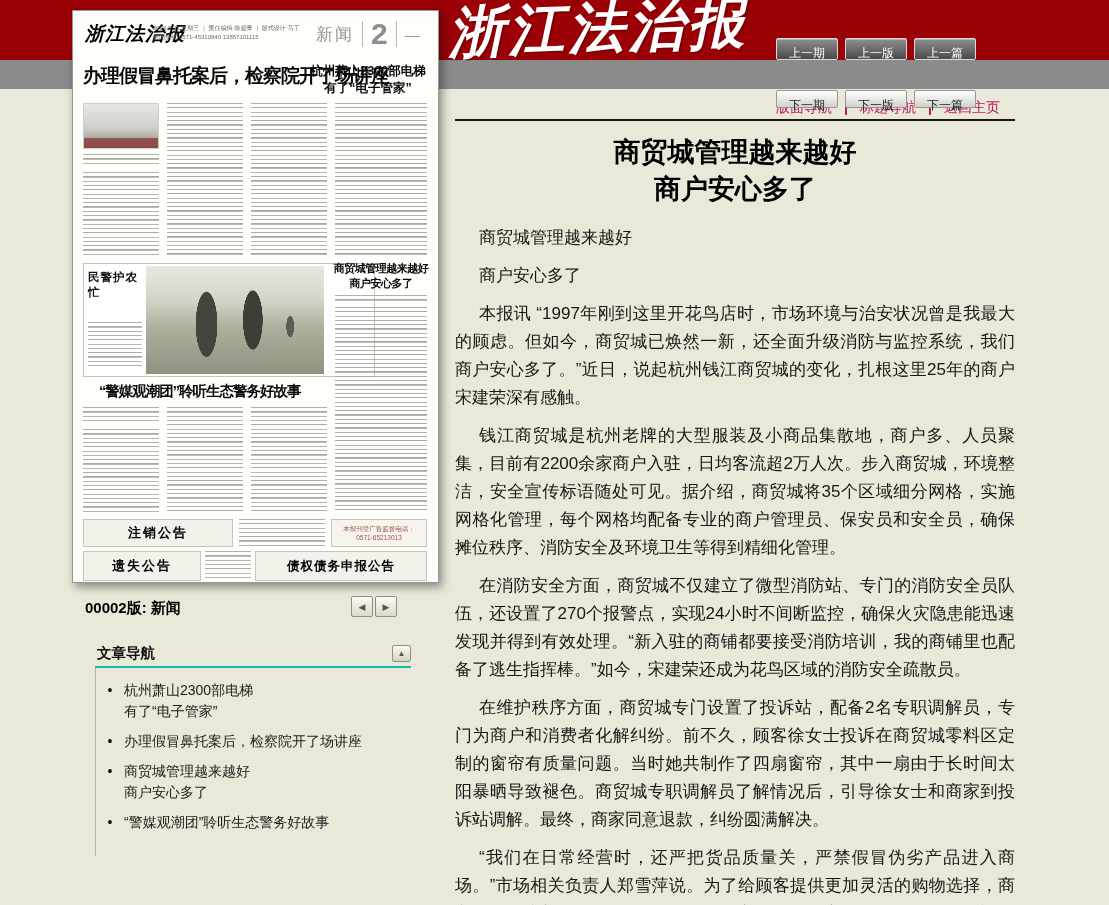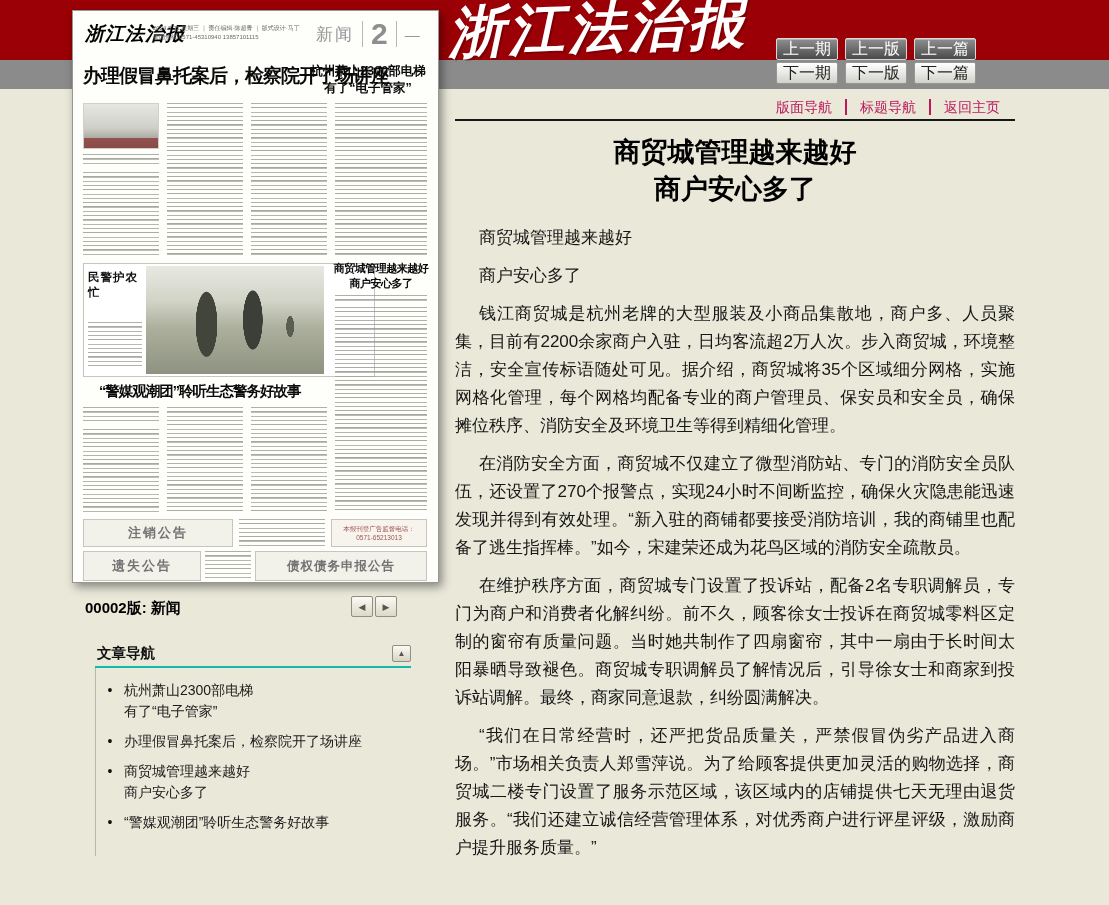--- a/index.html
+++ b/index.html
@@ -12,25 +12,25 @@
 
   
   .site-logo{position:absolute;left:448px;top:-10px;z-index:5;width:340px;
     font-family:"DejaVu Serif",serif;font-style:italic;font-weight:bold;
     font-size:56px;color:#fff;letter-spacing:4px;transform:rotate(-2deg);
     text-shadow:2px 2px 0 rgba(0,0,0,.18);white-space:nowrap;}
 
   
   .nav-buttons{position:absolute;left:776px;top:38px;z-index:6;display:grid;
     grid-template-columns:repeat(3,62px);grid-auto-rows:22px;gap:2px 7px;}
-  .nb{font-size:16px;line-height:1;padding:0;cursor:pointer;border-radius:2px;
+  .nb{font-size:12px;line-height:1;padding:8px;cursor:pointer;border-radius:2px;
     font-family:"Liberation Sans","DejaVu Sans",sans-serif;}
   .nb-dark{background:linear-gradient(180deg,#8f8f8f,#4a4a4a);color:#fff;
     border:1px solid #d9d9d9;box-shadow:inset 0 1px 0 rgba(255,255,255,.35);}
-  .nb-light{background:linear-gradient(180deg,#ffffff,#d2d2cb);color:#222;border:1px solid #97978f;}
+  .nb-light{background:linear-gradient(180deg,#ffffff,#d2d2cb);color:#222;border:1px solid #97978f;margin-top:28px;}
 
   
   .top-links{position:absolute;left:455px;top:99px;width:558px;text-align:right;font-size:14px;color:#333;}
   .top-links a{color:#be185d;text-decoration:none;padding:0 13px;cursor:pointer;}
   .top-links a + a{border-left:2px solid #be185d;}
   .rule{position:absolute;left:455px;top:119px;width:560px;border-top:2px solid #171717;}
 
   
   .article{position:absolute;left:455px;top:128px;width:560px;color:#161616;}
   .article h1{margin:6px 0 16px;font-size:27px;line-height:37px;text-align:center;font-weight:bold;color:#000;}
@@ -82,21 +82,21 @@
   .fR2{left:262px;top:296px;width:92px;height:204px;}
 
   .h-mid{left:26px;top:371px;width:224px;font-size:14.5px;font-weight:bold;color:#0a0a0a;
     letter-spacing:-1px;white-space:nowrap;}
   .byline-mid{left:10px;top:396px;width:76px;height:16px;}
   .f4{left:10px;top:418px;width:76px;height:84px;}
   .f5{left:94px;top:396px;width:76px;height:106px;}
   .f6{left:178px;top:396px;width:76px;height:106px;}
 
   .notice{background:#f3f2ea;border:1px solid #c7c6bc;display:flex;align-items:center;justify-content:center;
-    font-family:"Liberation Serif","DejaVu Serif",serif;font-weight:bold;color:#737373;}
+    font-family:"Liberation Serif","DejaVu Serif",serif;font-weight:bold;color:#000000;}
   .notice span{position:static;}
   .n1{left:10px;top:508px;width:150px;height:28px;font-size:13px;letter-spacing:2px;}
   .ftn1{left:166px;top:508px;width:86px;height:28px;}
   .phone-box{left:258px;top:508px;width:96px;height:28px;background:#f6f4ec;border:1px solid #ccc0b8;
     display:flex;flex-direction:column;align-items:center;justify-content:center;color:#a05252;
     font-size:6.5px;line-height:9px;}
   .phone-box span{position:static;}
   .n2{left:10px;top:540px;width:118px;height:30px;font-size:13px;letter-spacing:2px;}
   .ftn2{left:132px;top:540px;width:46px;height:30px;}
   .n3{left:182px;top:540px;width:172px;height:30px;font-size:12.5px;letter-spacing:1px;}
@@ -242,19 +242,20 @@
     </ul>
   </div>
 
   <div class="article">
     <h1>
       <span style="display:block;">商贸城管理越来越好</span>
       <span style="display:block;">商户安心多了</span>
     </h1>
     <p>商贸城管理越来越好</p>
     <p>商户安心多了</p>
+    <p>本报讯 “1997年刚到这里开花鸟店时，市场环境与治安状况曾是我最大的顾虑。但如今，商贸城已焕然一新，还全面升级消防与监控系统，我们商户安心多了。”近日，说起杭州钱江商贸城的变化，扎根这里25年的商户宋建荣深有感触。</p>
     <p>钱江商贸城是杭州老牌的大型服装及小商品集散地，商户多、人员聚集，目前有2200余家商户入驻，日均客流超2万人次。步入商贸城，环境整洁，安全宣传标语随处可见。据介绍，商贸城将35个区域细分网格，实施网格化管理，每个网格均配备专业的商户管理员、保安员和安全员，确保摊位秩序、消防安全及环境卫生等得到精细化管理。</p>
     <p>在消防安全方面，商贸城不仅建立了微型消防站、专门的消防安全员队伍，还设置了270个报警点，实现24小时不间断监控，确保火灾隐患能迅速发现并得到有效处理。“新入驻的商铺都要接受消防培训，我的商铺里也配备了逃生指挥棒。”如今，宋建荣还成为花鸟区域的消防安全疏散员。</p>
     <p>在维护秩序方面，商贸城专门设置了投诉站，配备2名专职调解员，专门为商户和消费者化解纠纷。前不久，顾客徐女士投诉在商贸城零料区定制的窗帘有质量问题。当时她共制作了四扇窗帘，其中一扇由于长时间太阳暴晒导致褪色。商贸城专职调解员了解情况后，引导徐女士和商家到投诉站调解。最终，商家同意退款，纠纷圆满解决。</p>
     <p>“我们在日常经营时，还严把货品质量关，严禁假冒伪劣产品进入商场。”市场相关负责人郑雪萍说。为了给顾客提供更加灵活的购物选择，商贸城二楼专门设置了服务示范区域，该区域内的店铺提供七天无理由退货服务。“我们还建立诚信经营管理体系，对优秀商户进行评星评级，激励商户提升服务质量。”</p>
 
   </div>
 </div>
 
 </body></html>

